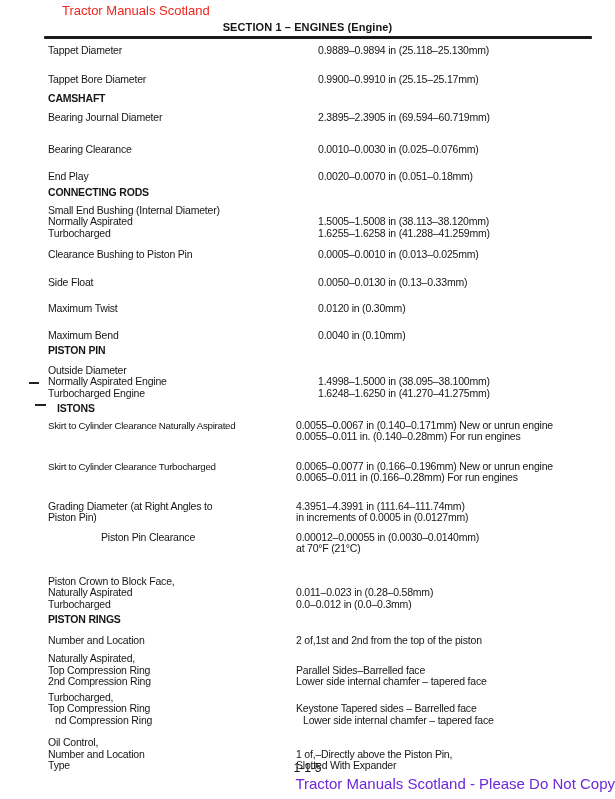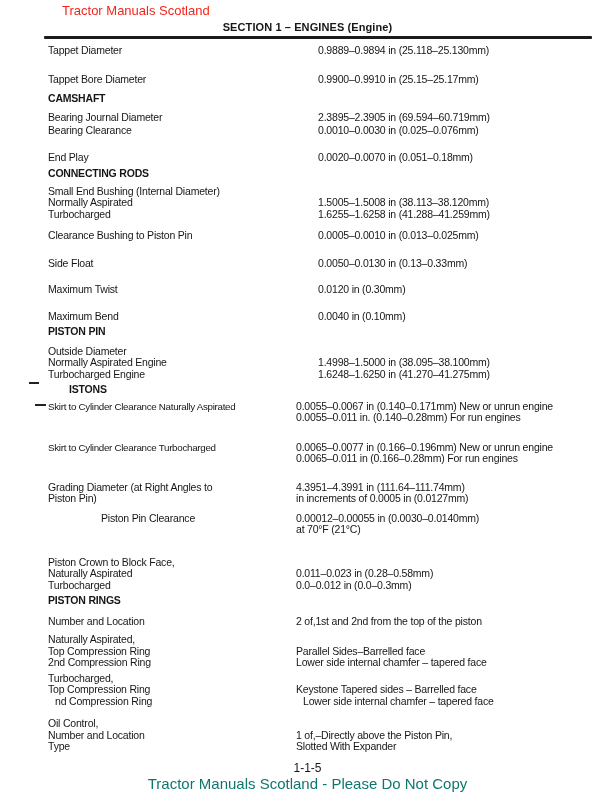--- a/index.html
+++ b/index.html
@@ -22,21 +22,21 @@
   }
   .rule{
     position:absolute;left:44px;top:36px;width:548px;height:3px;
     background:#1b1b1b;border-radius:1px;
   }
   .content{
     position:absolute;left:48px;top:39px;width:544px;
     font-size:10.5px;letter-spacing:-.2px;line-height:11.5px;
   }
   .heading{font-weight:bold;white-space:nowrap;}
-  .heading.indent{margin-left:21px;}
+  .heading.indent{margin-left:9px;}
   .line{display:flex;align-items:flex-start;gap:48px;}
   .lbl{flex:none;width:222px;white-space:nowrap;}
   .group.colb .lbl{width:200px;}
   .lbl.indent{padding-left:7px;}
   .lbl.fit{font-size:9.8px;letter-spacing:-.3px;}
   .val{flex:none;white-space:nowrap;}
   .artifact{position:absolute;background:#222;}
   .art1{left:29px;top:382px;width:10px;height:2px;}
   .art2{left:35px;top:404px;width:11px;height:2px;}
   .page-num{
@@ -69,21 +69,21 @@
           <span class="val">0.9900–0.9910 in (25.15–25.17mm)</span>
         </div>
       </div>
       <div class="heading" style="margin-top: 8px;">CAMSHAFT</div>
       <div class="group" style="margin-top: 7px;">
         <div class="line">
           <span class="lbl">Bearing Journal Diameter</span>
           <span class="val">2.3895–2.3905 in (69.594–60.719mm)</span>
         </div>
       </div>
-      <div class="group" style="margin-top: 2px;">
+      <div class="group" style="margin-top: 21px;">
         <div class="line">
           <span class="lbl">Bearing Clearance</span>
           <span class="val">0.0010–0.0030 in (0.025–0.076mm)</span>
         </div>
       </div>
       <div class="group" style="margin-top: 15px;">
         <div class="line">
           <span class="lbl">End Play</span>
           <span class="val">0.0020–0.0070 in (0.051–0.18mm)</span>
         </div>
@@ -245,14 +245,14 @@
           <span class="lbl">Type</span>
           <span class="val">Slotted With Expander</span>
         </div>
       </div>
     </div>
 
   <div class="artifact art1"></div>
   <div class="artifact art2"></div>
 
   <div class="page-num">1-1-5</div>
-  <div class="wm-bottom" style="color: #0f766e;">Tractor Manuals Scotland - Please Do Not Copy</div>
+  <div class="wm-bottom" style="color: #6d28d9; text-align: right;">Tractor Manuals Scotland - Please Do Not Copy</div>
 </div>
 
 </body></html>

